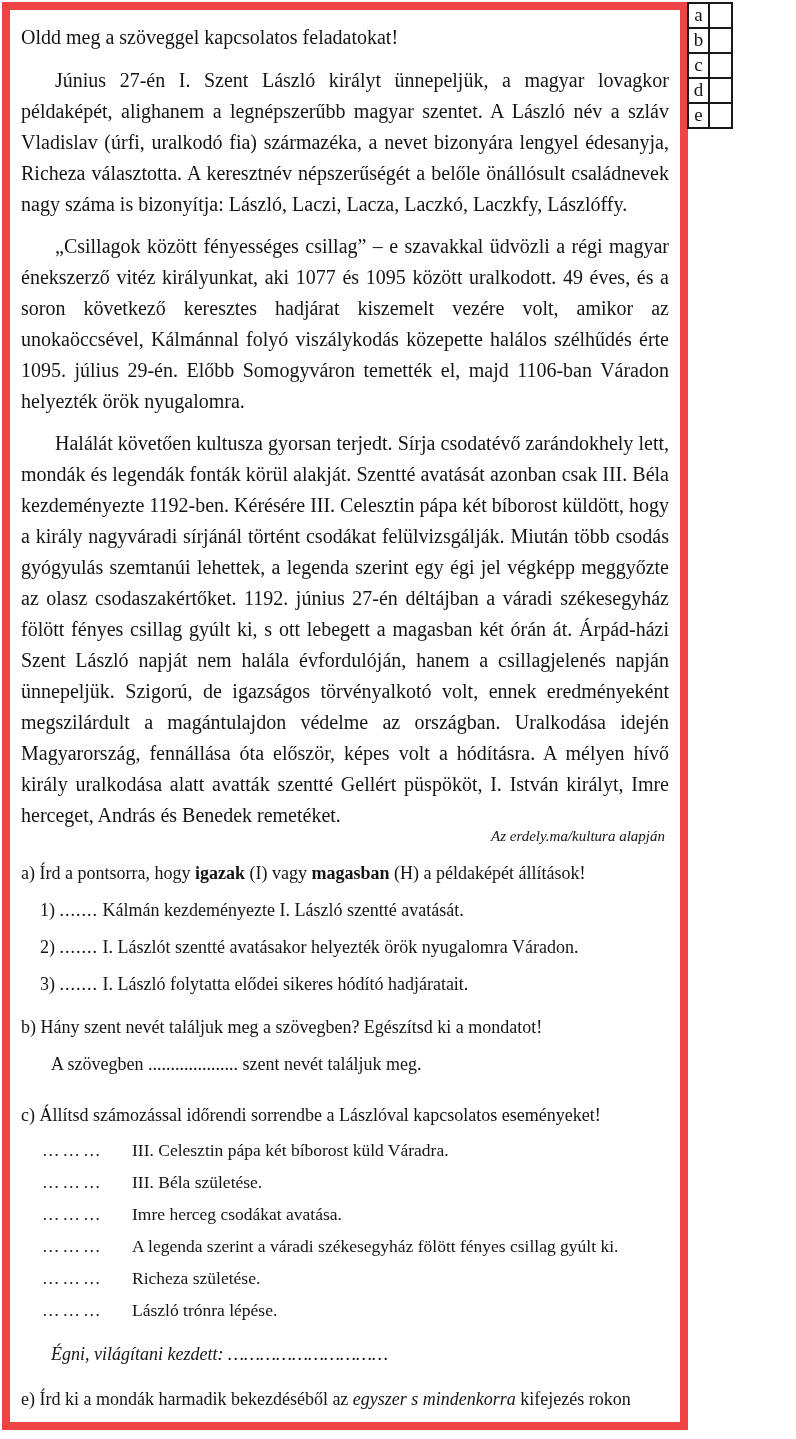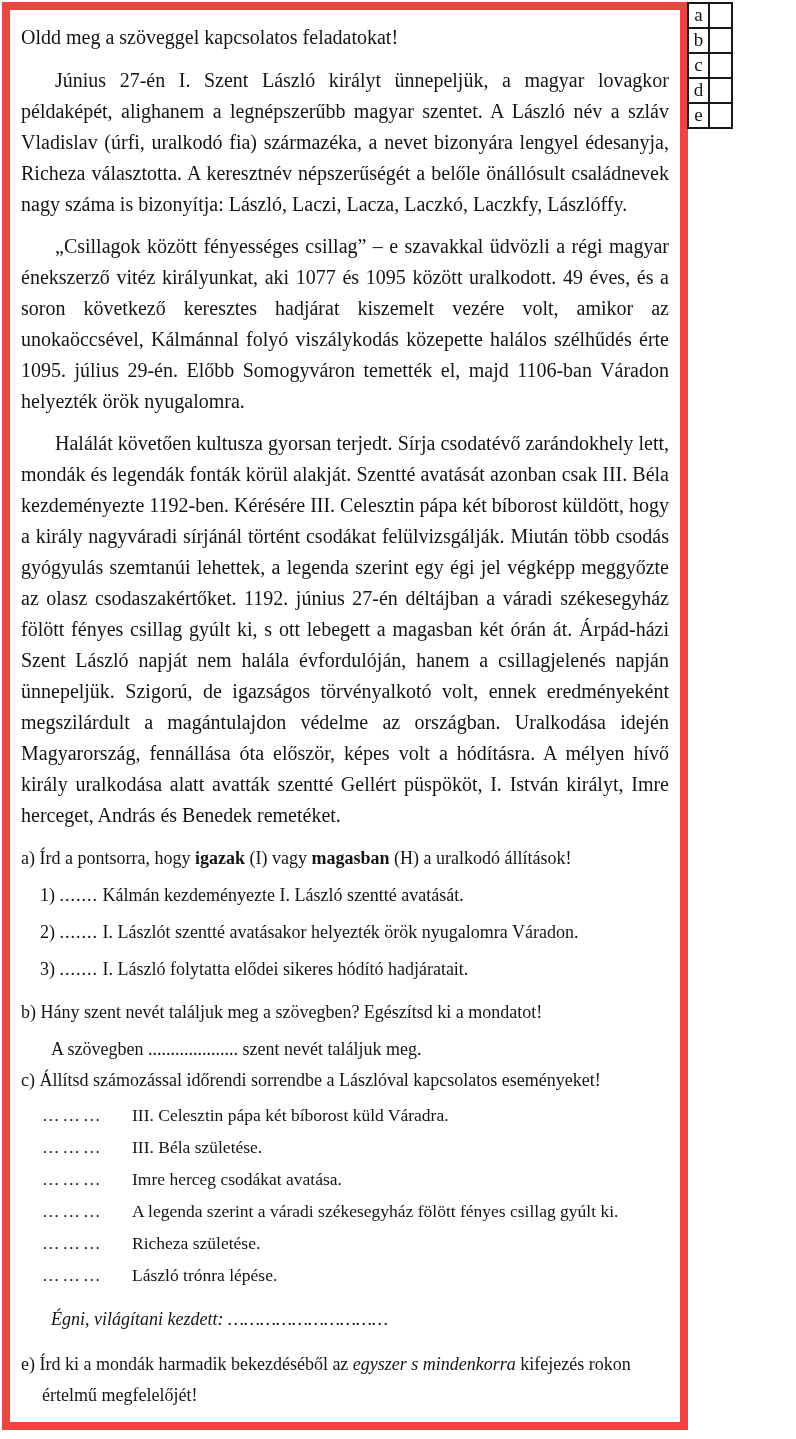--- a/index.html
+++ b/index.html
@@ -51,21 +51,21 @@
     font-size: 18px;
     line-height: 31px;
     margin: 6px 0 0 19px;
   }
   .a-item .dots { letter-spacing: 1px; }
   .b-line {
     font-size: 18px;
     line-height: 31px;
     margin: 6px 0 0 30px;
   }
-  .task-header-c { margin-top: 0; }
+  .task-header-c { margin-top: 20px; }
   .c-item {
     display: flex;
     column-gap: 26px;
     margin: 1px 0 0 21px;
     font-size: 17.5px;
     line-height: 31px;
   }
   .c-item-first { margin-top: 4px; }
   .c-dots { flex: none; width: 64px; letter-spacing: 3px; }
   .c-text { white-space: nowrap; }
@@ -105,22 +105,23 @@
 <body>
 
 <div class="doc-box">
 
   <div class="title">Oldd meg a szöveggel kapcsolatos feladatokat!</div>
 
   <p class="par">Június 27-én I. Szent László királyt ünnepeljük, a magyar lovagkor példaképét, alighanem a legnépszerűbb magyar szentet. A László név a szláv Vladislav (úrfi, uralkodó fia) származéka, a nevet bizonyára lengyel édesanyja, Richeza választotta. A keresztnév népszerűségét a belőle önállósult családnevek nagy száma is bizonyítja: László, Laczi, Lacza, Laczkó, Laczkfy, Lászlóffy.</p>
   <p class="par">„Csillagok között fényességes csillag” – e szavakkal üdvözli a régi magyar énekszerző vitéz királyunkat, aki 1077 és 1095 között uralkodott. 49 éves, és a soron következő keresztes hadjárat kiszemelt vezére volt, amikor az unokaöccsével, Kálmánnal folyó viszálykodás közepette halálos szélhűdés érte 1095. július 29-én. Előbb Somogyváron temették el, majd 1106-ban Váradon helyezték örök nyugalomra.</p>
   <p class="par par-3">Halálát követően kultusza gyorsan terjedt. Sírja csodatévő zarándokhely lett, mondák és legendák fonták körül alakját. Szentté avatását azonban csak III. Béla kezdeményezte 1192-ben. Kérésére III. Celesztin pápa két bíborost küldött, hogy a király nagyváradi sírjánál történt csodákat felülvizsgálják. Miután több csodás gyógyulás szemtanúi lehettek, a legenda szerint egy égi jel végképp meggyőzte az olasz csodaszakértőket. 1192. június 27-én déltájban a váradi székesegyház fölött fényes csillag gyúlt ki, s ott lebegett a magasban két órán át. Árpád-házi Szent László napját nem halála évfordulóján, hanem a csillagjelenés napján ünnepeljük. Szigorú, de igazságos törvényalkotó volt, ennek eredményeként megszilárdult a magántulajdon védelme az országban. Uralkodása idején Magyarország, fennállása óta először, képes volt a hódításra. A mélyen hívő király uralkodása alatt avatták szentté Gellért püspököt, I. István királyt, Imre herceget, András és Benedek remetéket.</p>
 
+  <div class="source">Az erdely.ma/kultura alapján</div>
 
-  <div class="task-header"><span>a) Írd a pontsorra, hogy </span><b>igazak</b><span> (I) vagy </span><b>magasban</b><span> (H) a uralkodó állítások!</span></div>
+  <div class="task-header"><span>a) Írd a pontsorra, hogy </span><b>igazak</b><span> (I) vagy </span><b>magasban</b><span> (H) a példaképét állítások!</span></div>
 
   <div class="a-item"><span>1)</span> <span class="dots">.......</span> <span>Kálmán kezdeményezte I. László szentté avatását.</span></div>
   <div class="a-item"><span>2)</span> <span class="dots">.......</span> <span>I. Lászlót szentté avatásakor helyezték örök nyugalomra Váradon.</span></div>
   <div class="a-item"><span>3)</span> <span class="dots">.......</span> <span>I. László folytatta elődei sikeres hódító hadjáratait.</span></div>
 
   <div class="task-header">b) Hány szent nevét találjuk meg a szövegben? Egészítsd ki a mondatot!</div>
   <div class="b-line">A szövegben  .................... szent nevét találjuk meg.</div>
 
   <div class="task-header task-header-c">c) Állítsd számozással időrendi sorrendbe a Lászlóval kapcsolatos eseményeket!</div>
 

